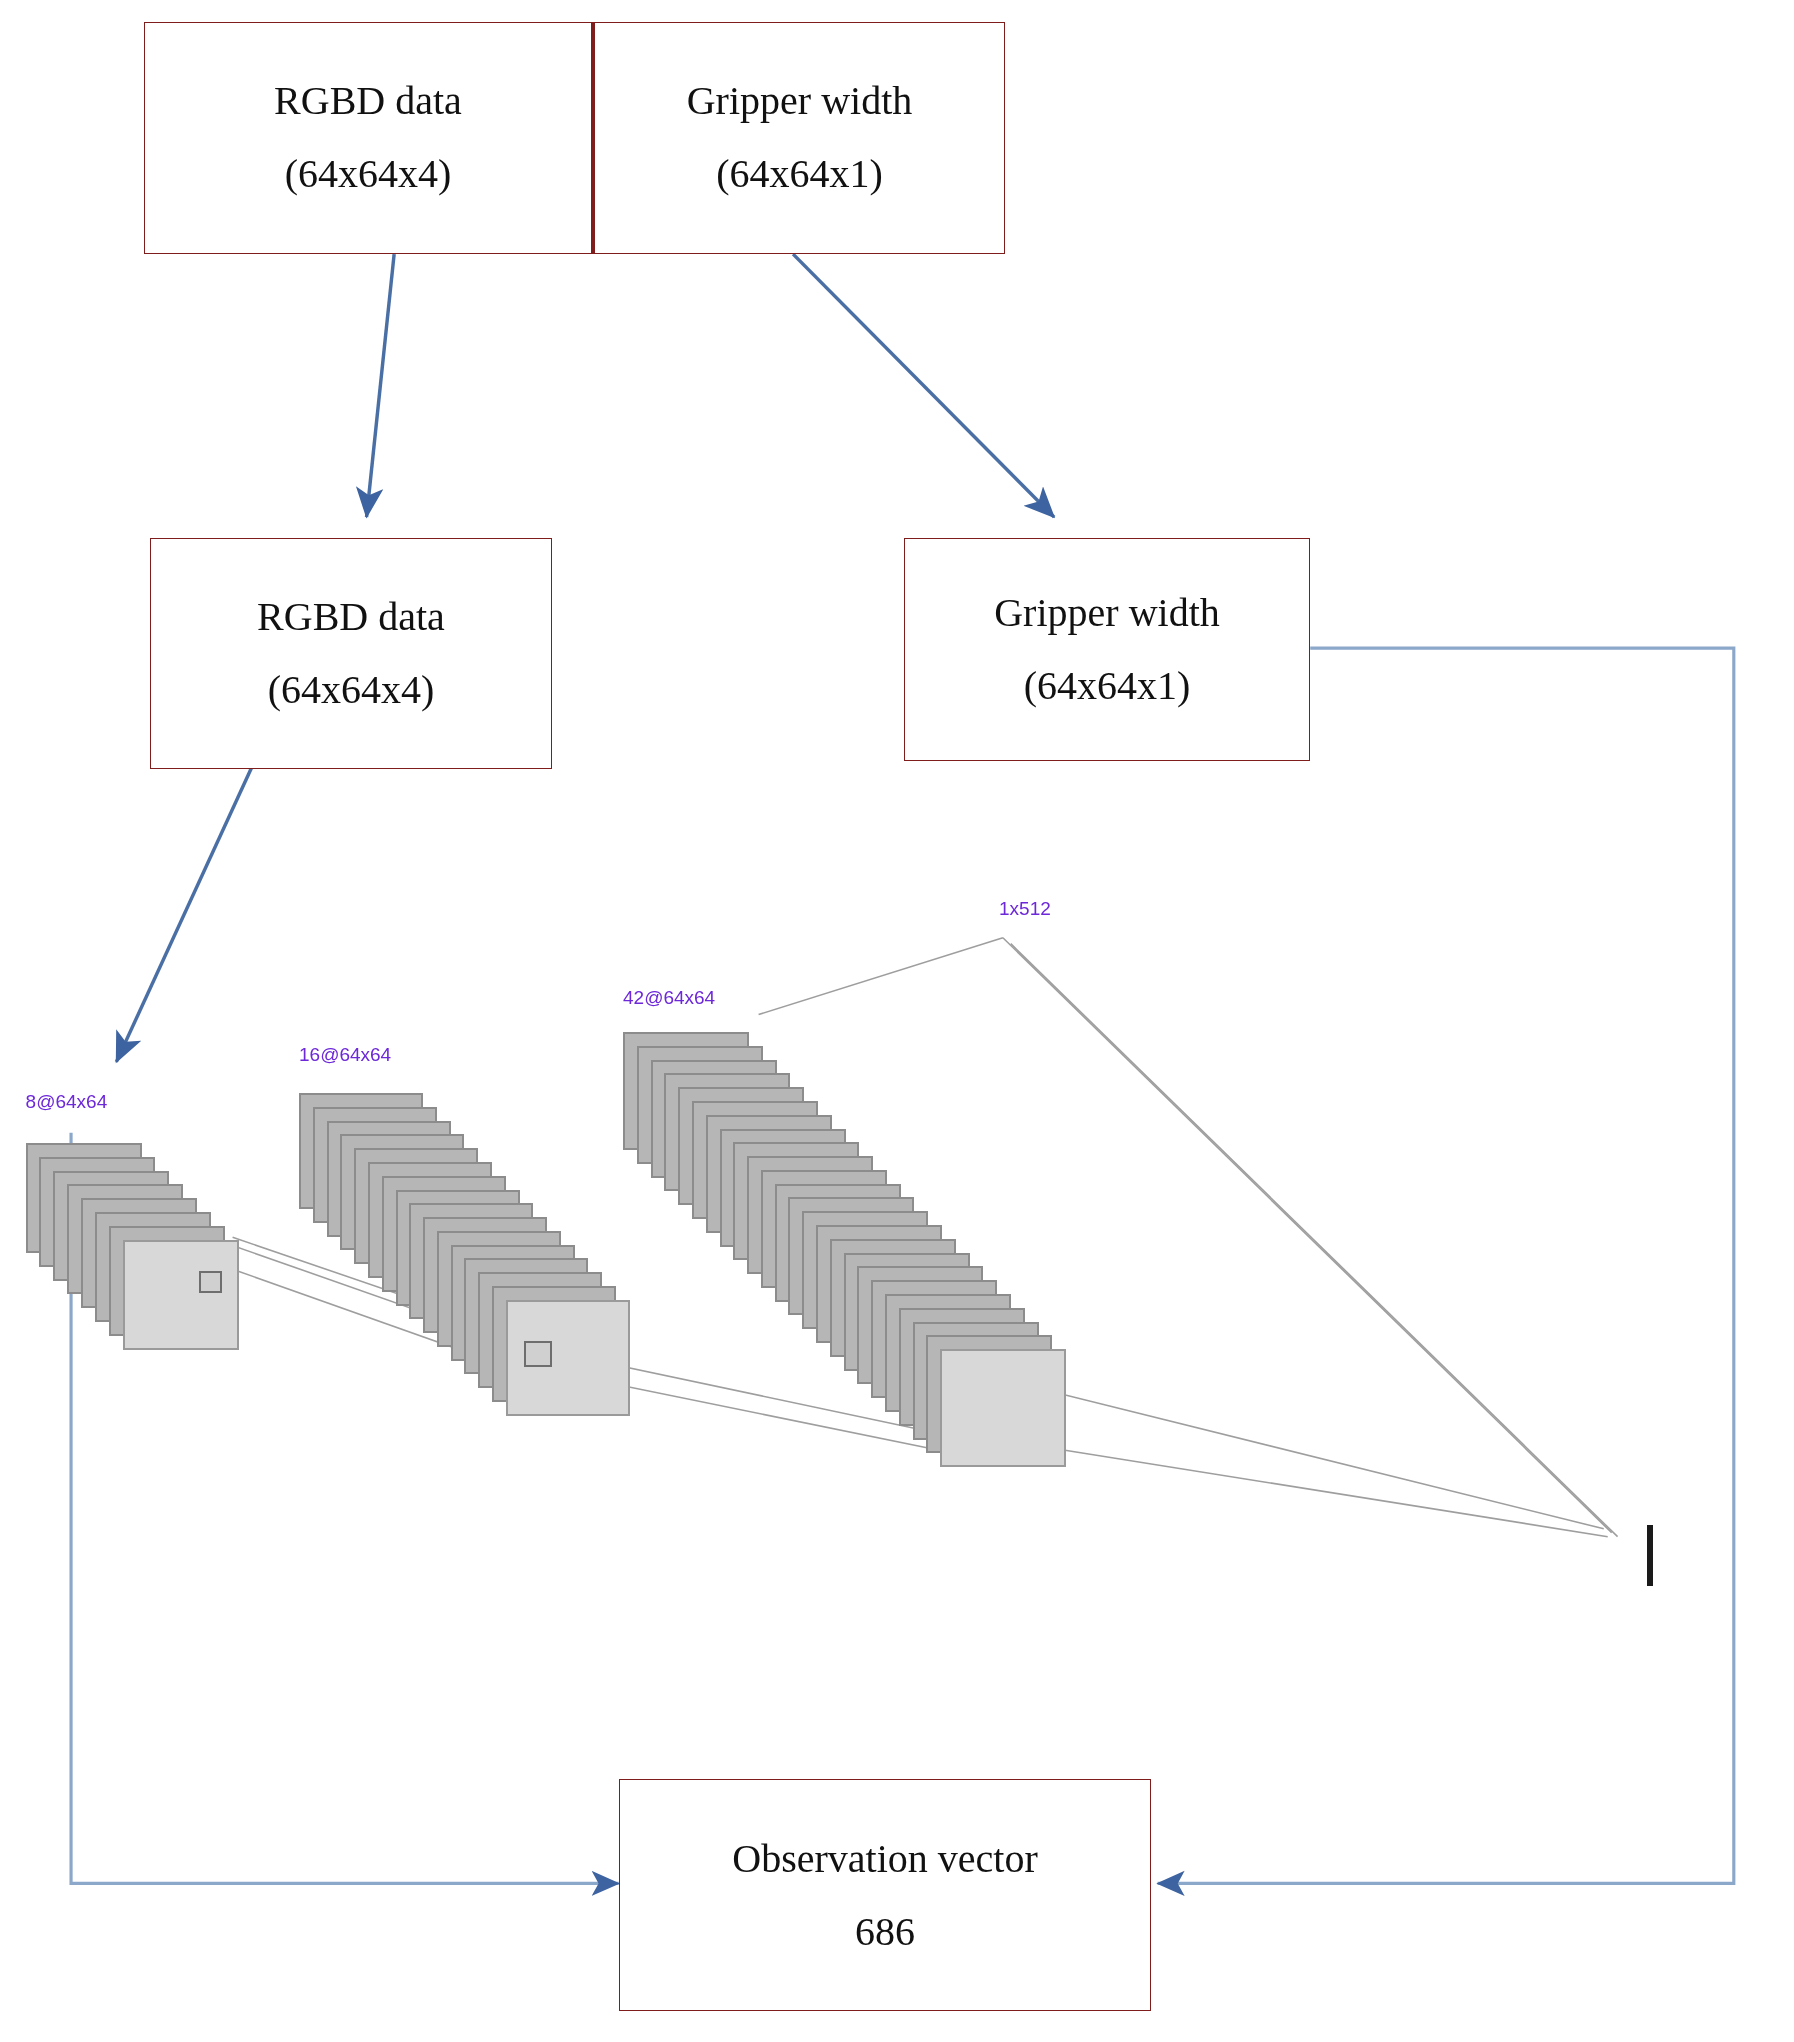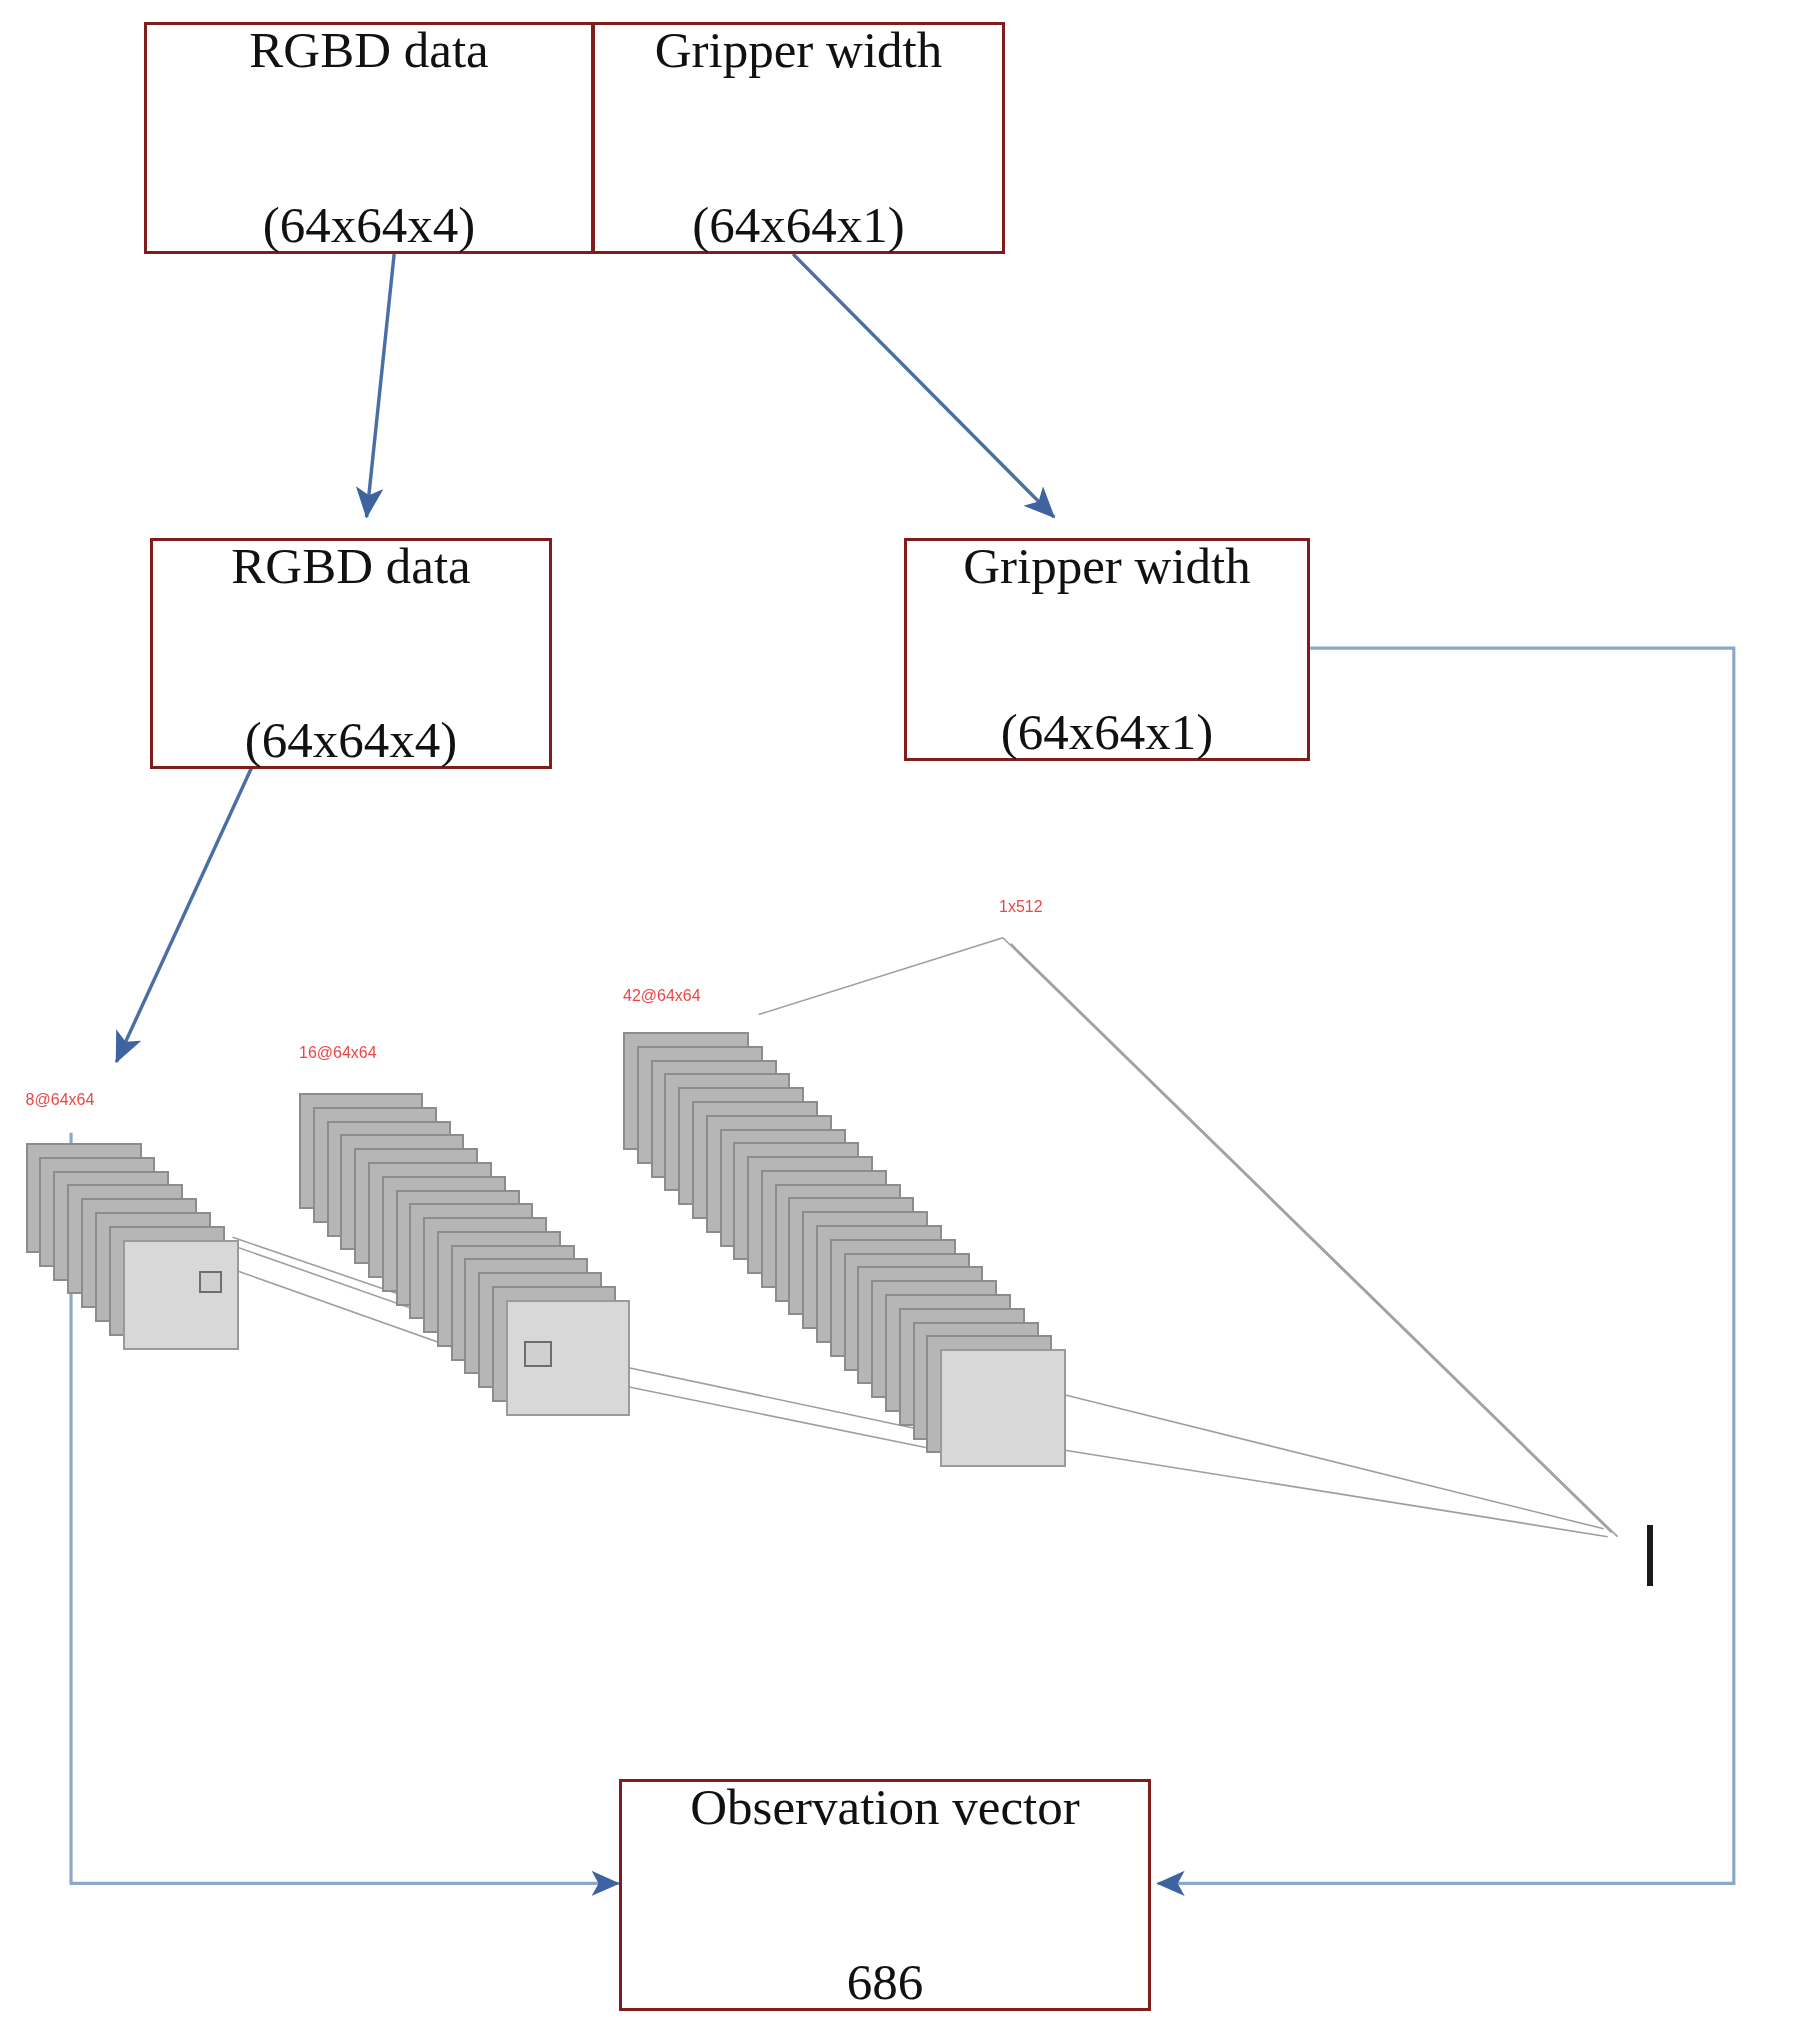--- a/index.html
+++ b/index.html
@@ -23,42 +23,42 @@
     position: absolute;
     left: 0;
     top: 0;
     width: 1795px;
     height: 2042px;
     pointer-events: none;
   }
   .box {
     position: absolute;
     box-sizing: border-box;
-    border: 3px solid #7f1d1d;
+    border: 1px solid #7f1d1d;
     background: #ffffff;
     display: flex;
     flex-direction: column;
     align-items: center;
-    justify-content: space-between;
+    justify-content: center;
     font-family: "Liberation Serif", "DejaVu Serif", serif;
-    font-size: 51px;
+    font-size: 40px;
     line-height: 1.0;
     color: #111111;
     z-index: 5;
   }
   .box .l1 { margin-bottom: 33px; }
   .box .l2 { }
   .box.split-left  { border-right-width: 2px; }
   .box.split-right { border-left-width: 2px; }
 
   .stack-label {
     position: absolute;
     font-family: "Liberation Sans", "DejaVu Sans", sans-serif;
-    font-size: 16px;
-    color: #ef4444;
+    font-size: 19px;
+    color: #6d28d9;
     white-space: nowrap;
     z-index: 6;
   }
 
   .stack {
     position: absolute;
     z-index: 3;
   }
   .plane {
     position: absolute;

